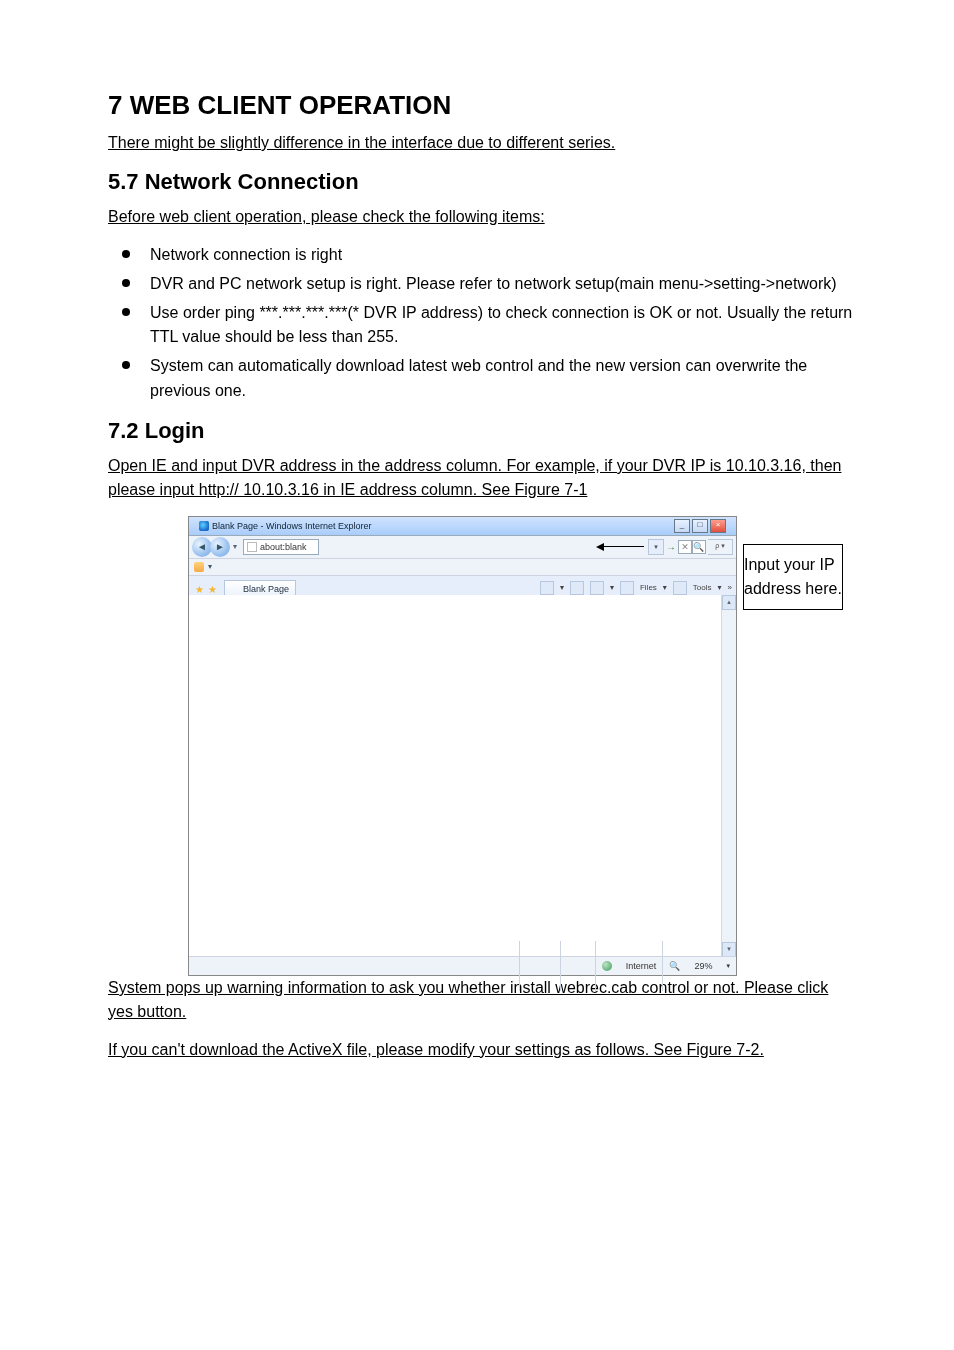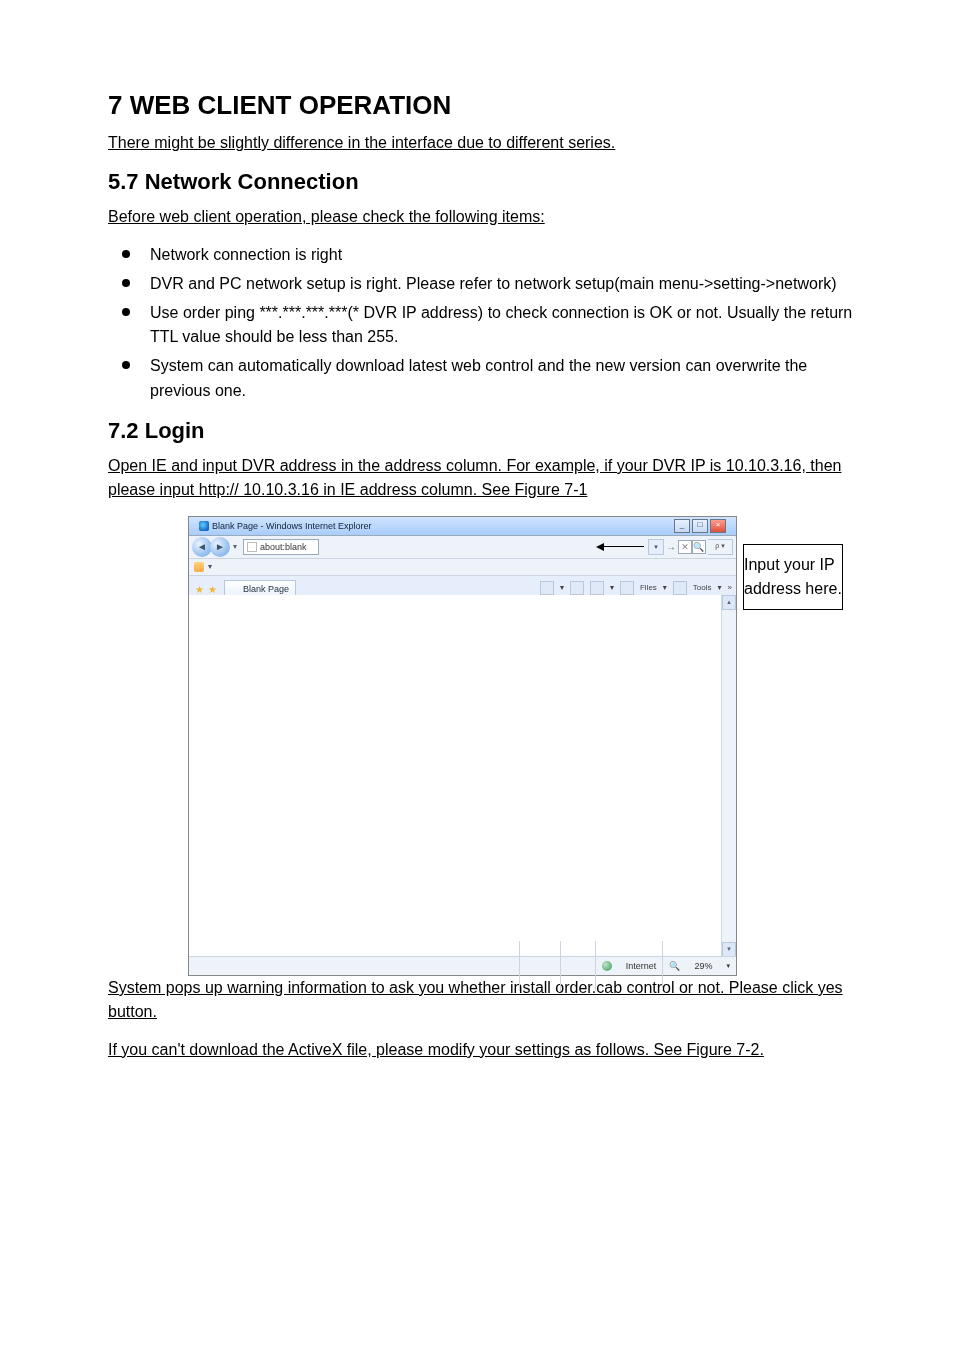--- a/index.html
+++ b/index.html
@@ -159,16 +159,16 @@
       </div>
     </div>
 
     <div class="callout">
       <div>Input your IP</div>
       <div>address here.</div>
     </div>
 
   </div>
 
-  <div class="p">System pops up warning information to ask you whether install order.cab control or not. Please click yes button.</div>
+  <div class="p">System pops up warning information to ask you whether install webrec.cab control or not. Please click yes button.</div>
   <div class="p">If you can't download the ActiveX file, please modify your settings as follows. See Figure 7-2.</div>
 
 </div>
 
 </body></html>

